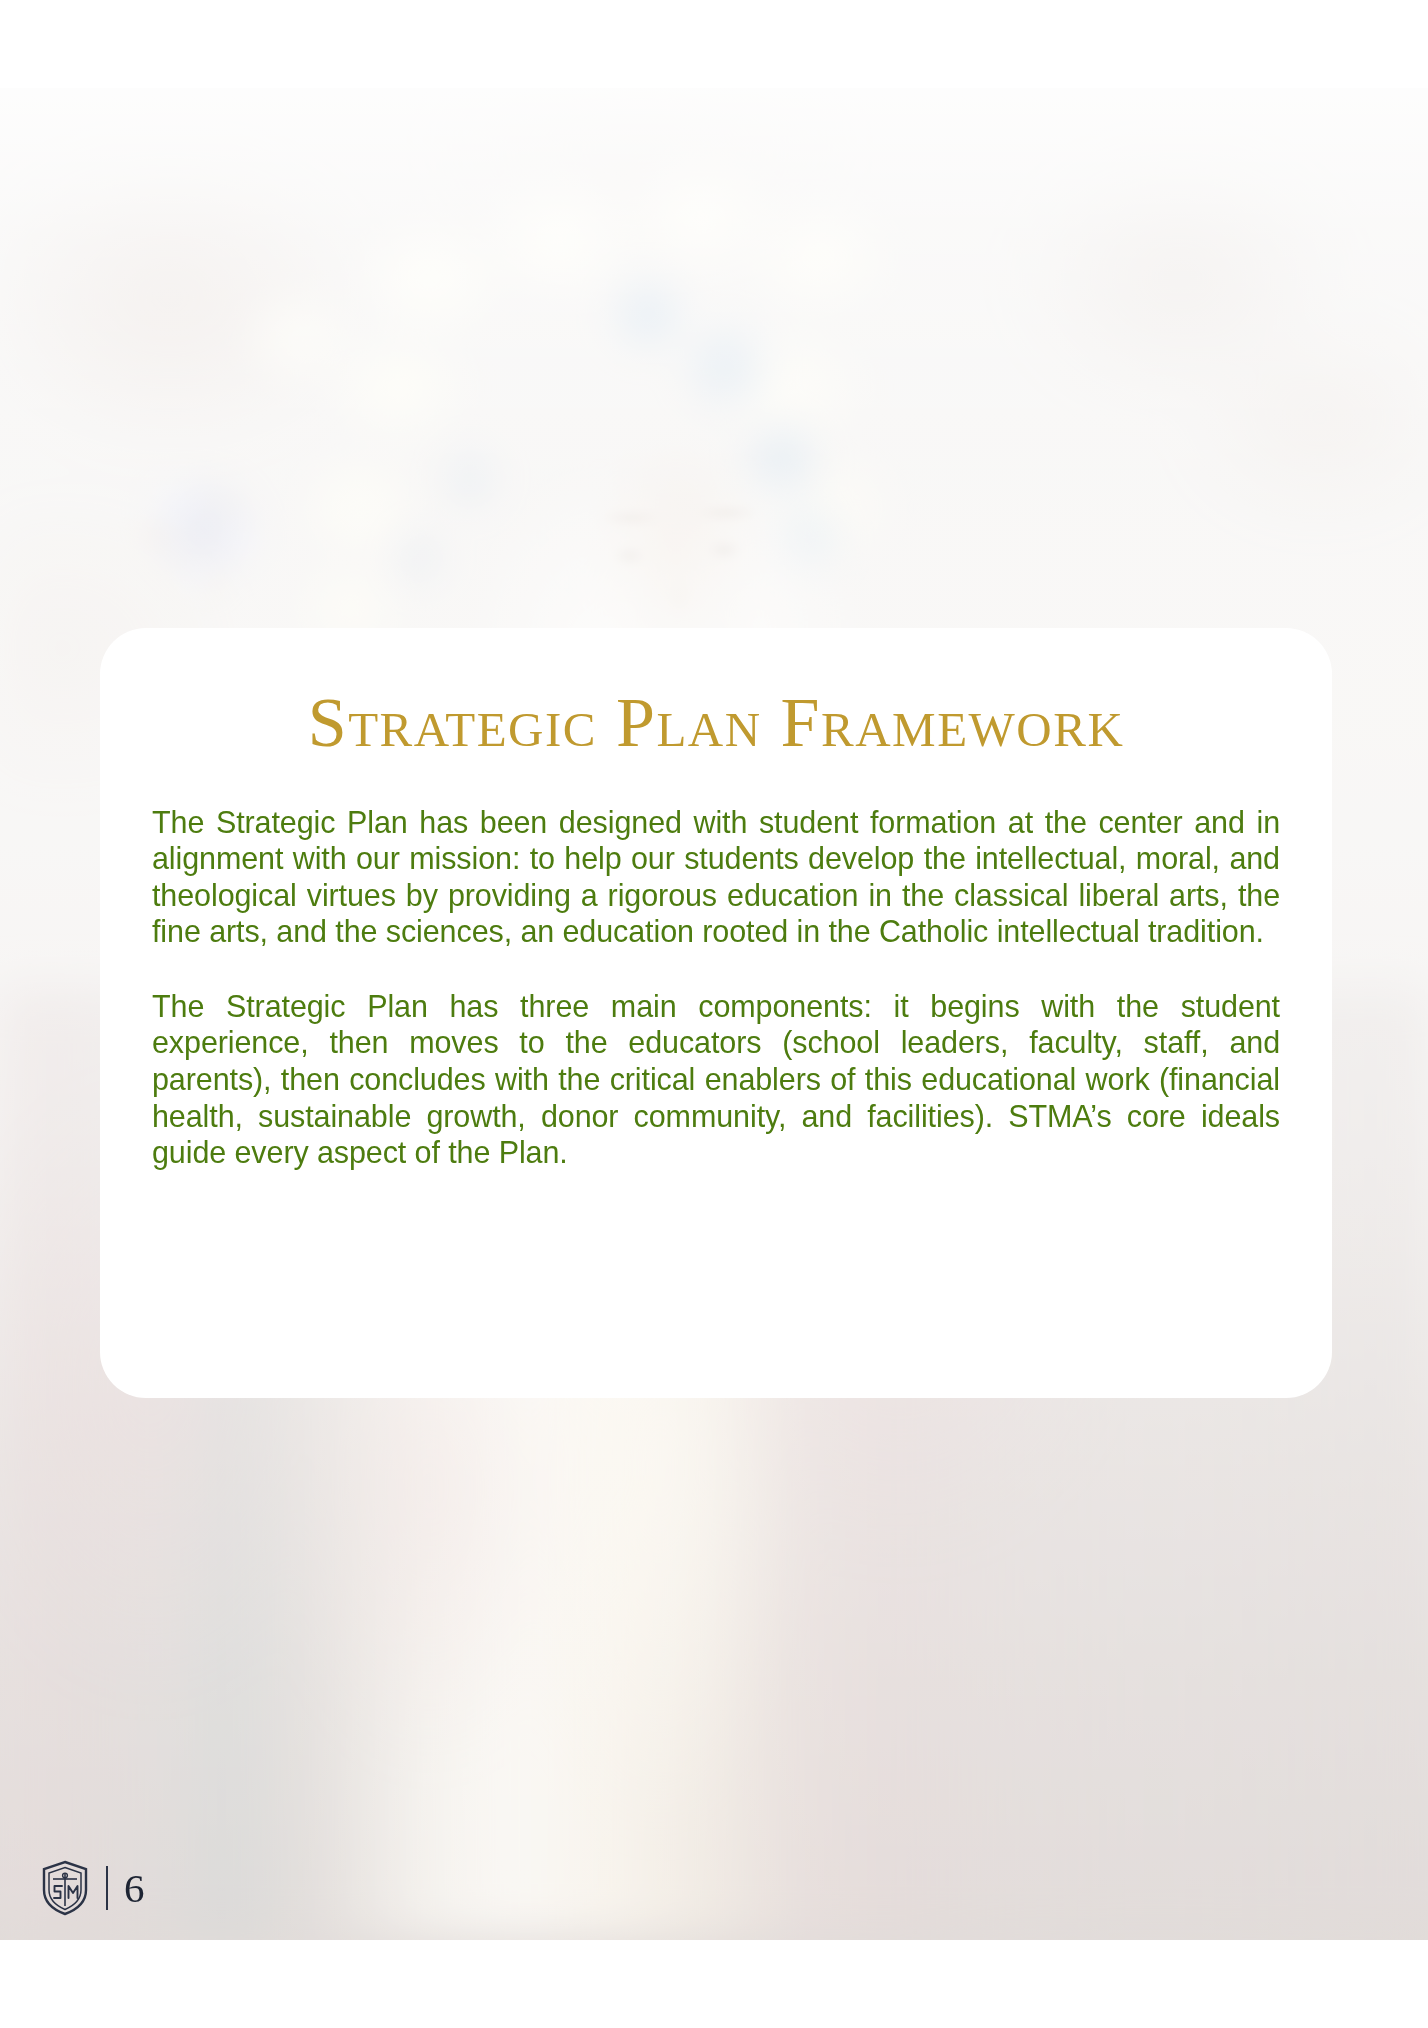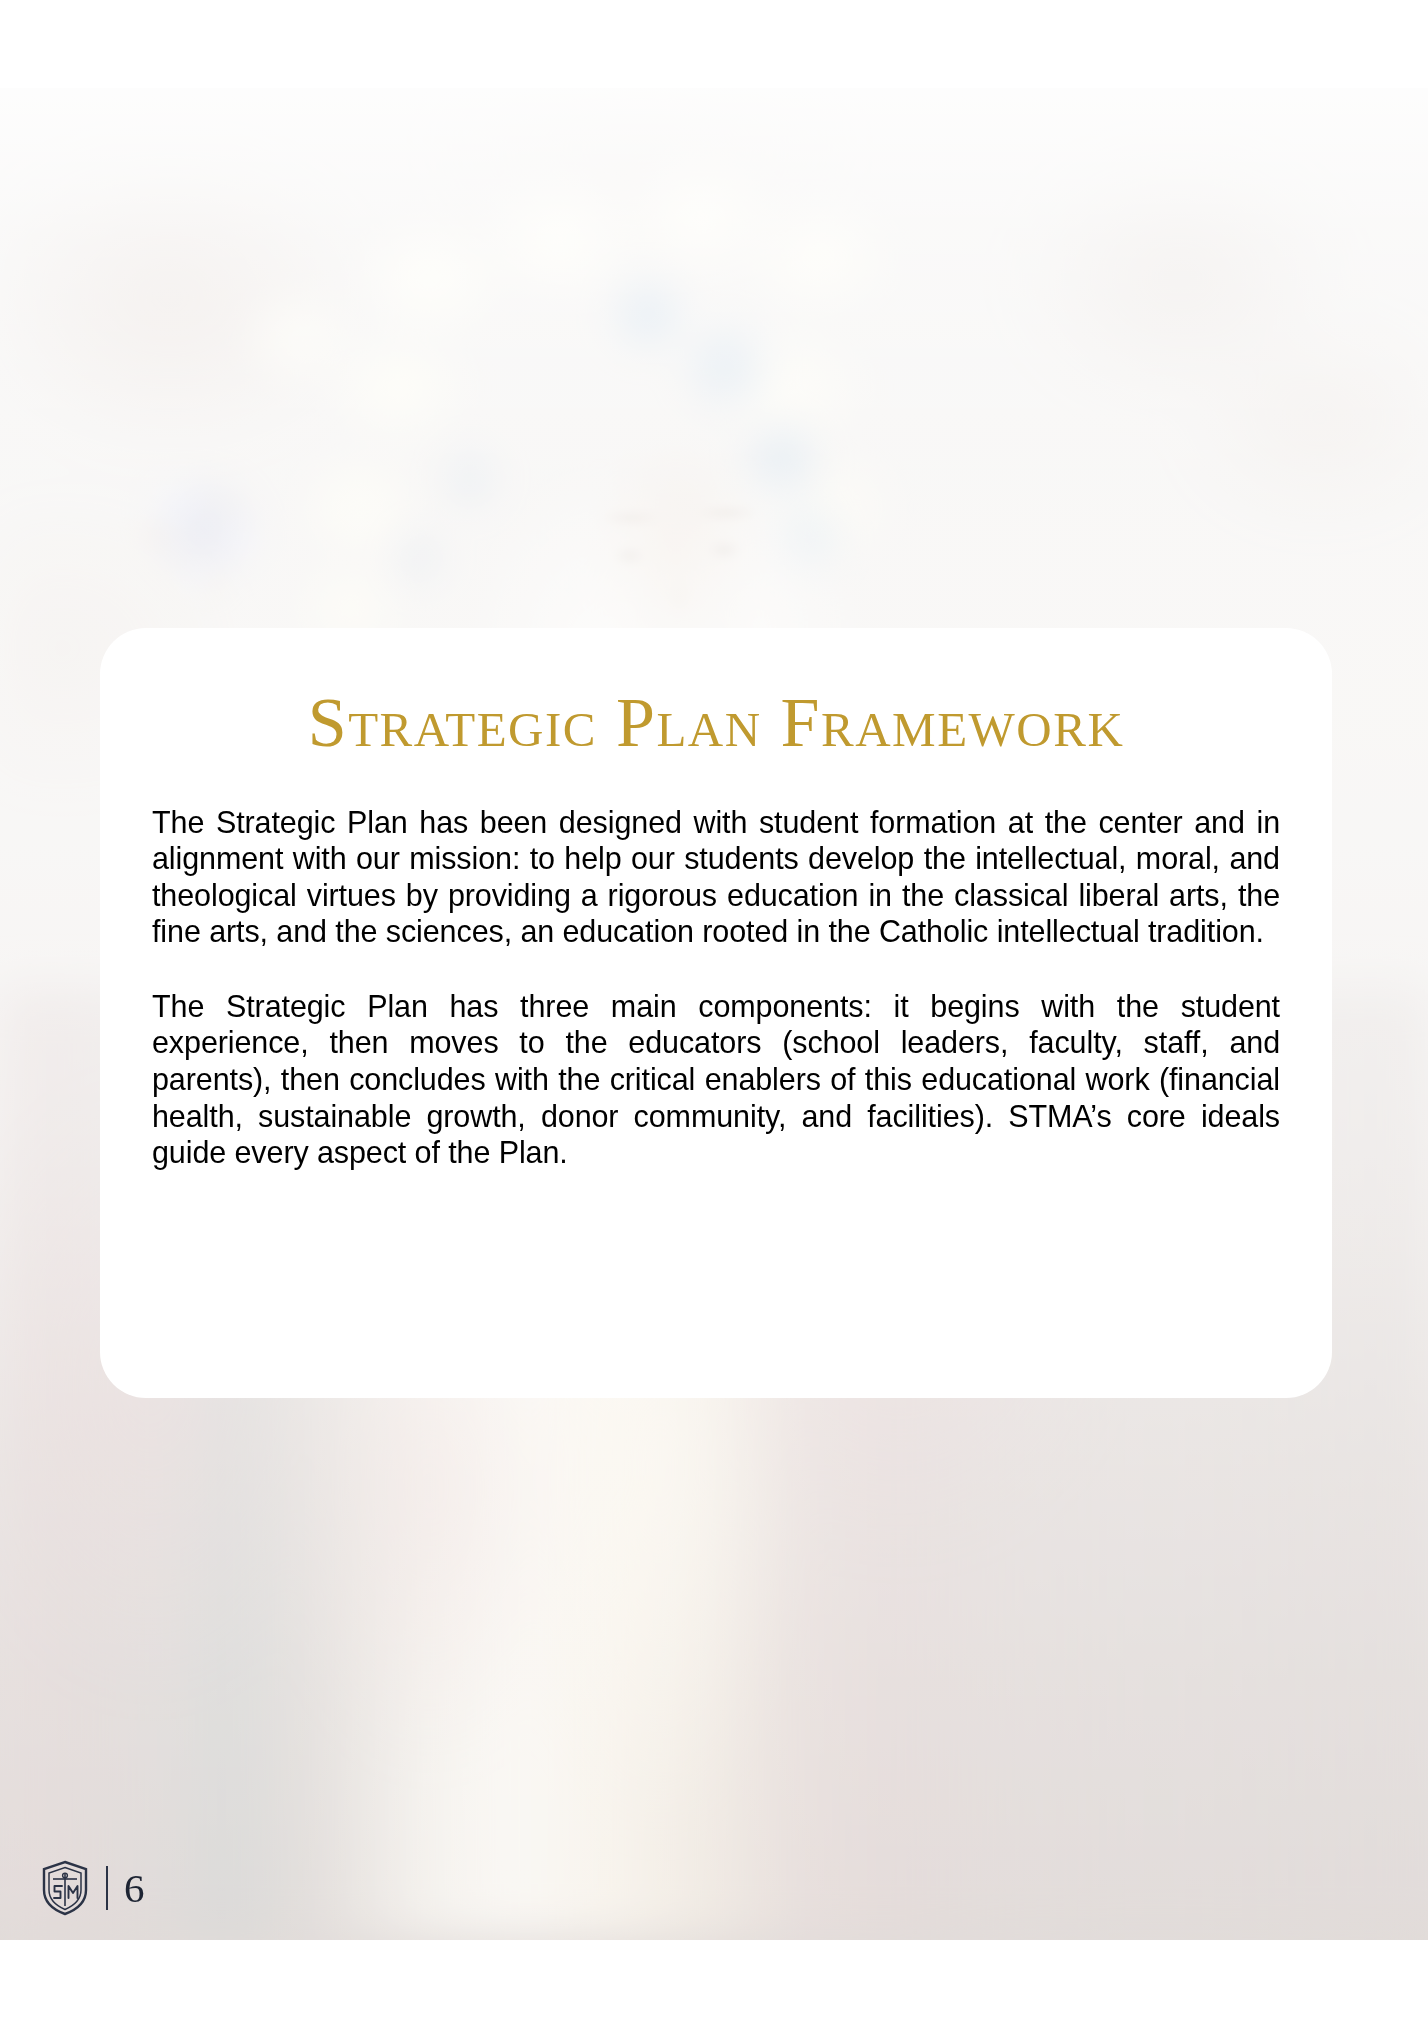--- a/index.html
+++ b/index.html
@@ -198,21 +198,21 @@
     letter-spacing: 1.5px;
     white-space: nowrap;
     text-align: center;
   }
 
   .card-body {
     margin-top: 44px;
   }
   .card-body p {
     margin: 0 0 38px 0;
-    color: #000000;
+    color: #4d7c0f;
     font-family: "Liberation Sans", sans-serif;
     font-size: 30.5px;
     line-height: 1.2;
     text-align: justify;
     text-justify: inter-word;
     letter-spacing: -0.1px;
   }
   .card-body p:last-child {
     margin-bottom: 0;
   }

